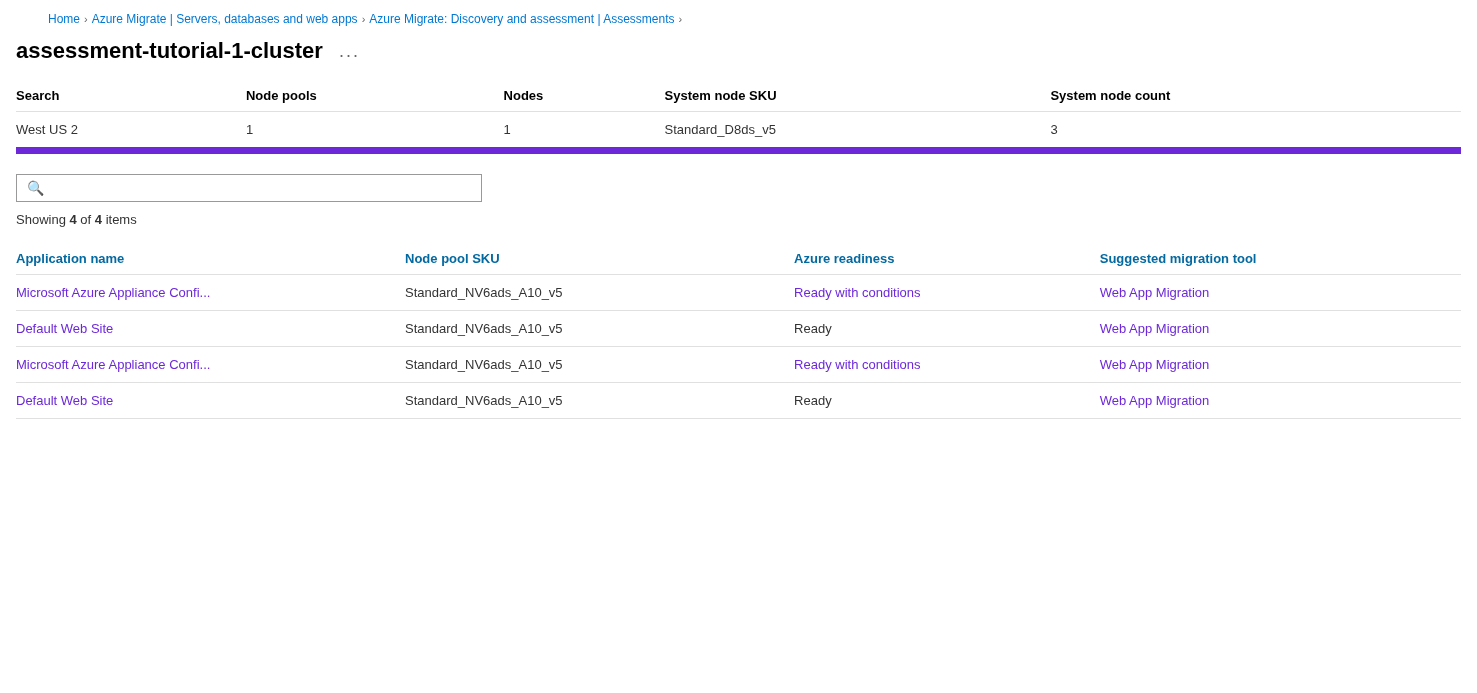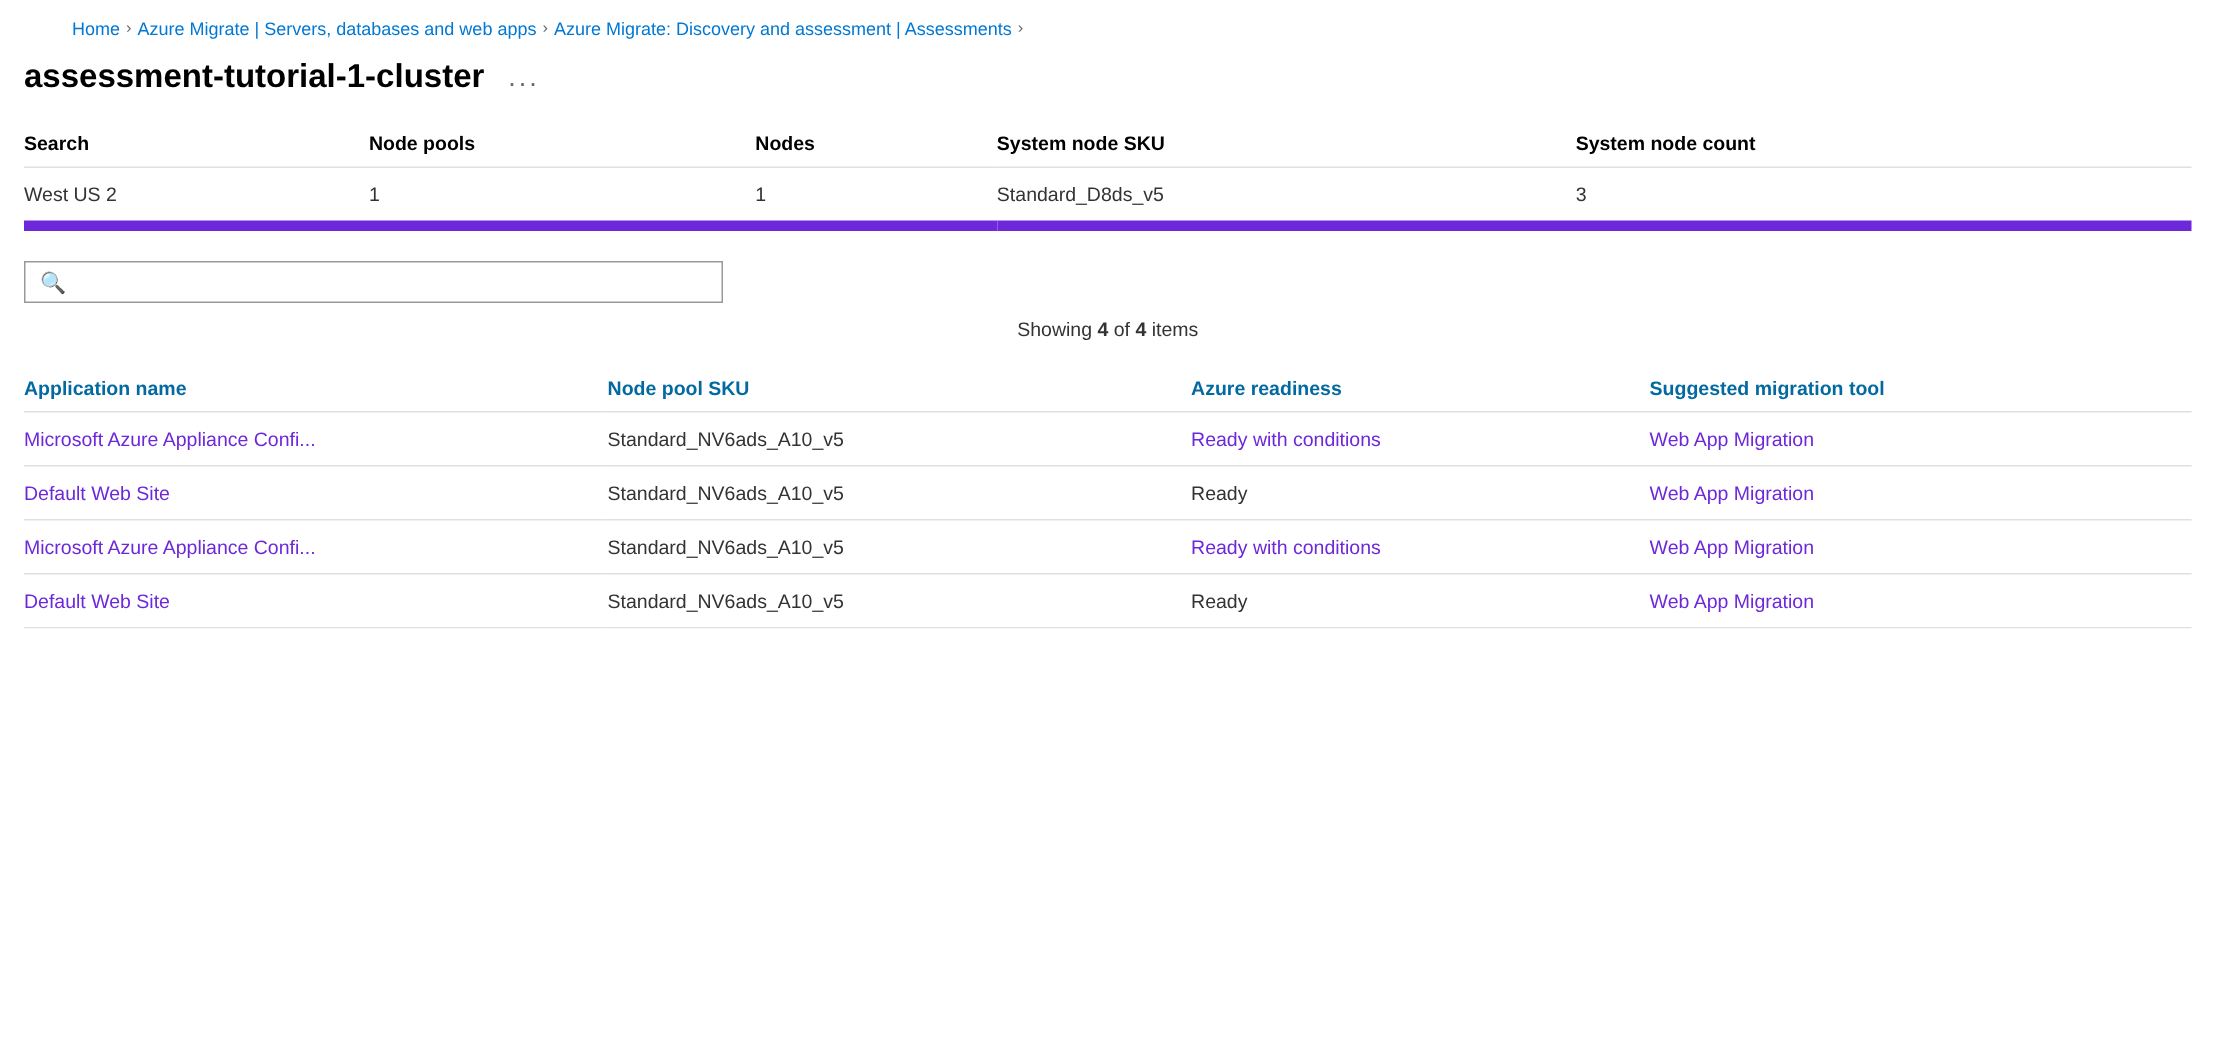--- a/index.html
+++ b/index.html
@@ -97,21 +97,20 @@
       font-size: 13px;
       flex: 1;
       color: #333;
       font-family: inherit;
     }
     .search-input::placeholder { color: #999; }
     .showing-text {
       font-size: 13px;
       color: #333;
       margin-bottom: 16px;
-      text-align: center;
     }
     .showing-text strong { font-weight: 600; }
     .apps-table {
       width: 100%;
       border-collapse: collapse;
     }
     .apps-table th {
       text-align: left;
       font-weight: 600;
       font-size: 13px;

